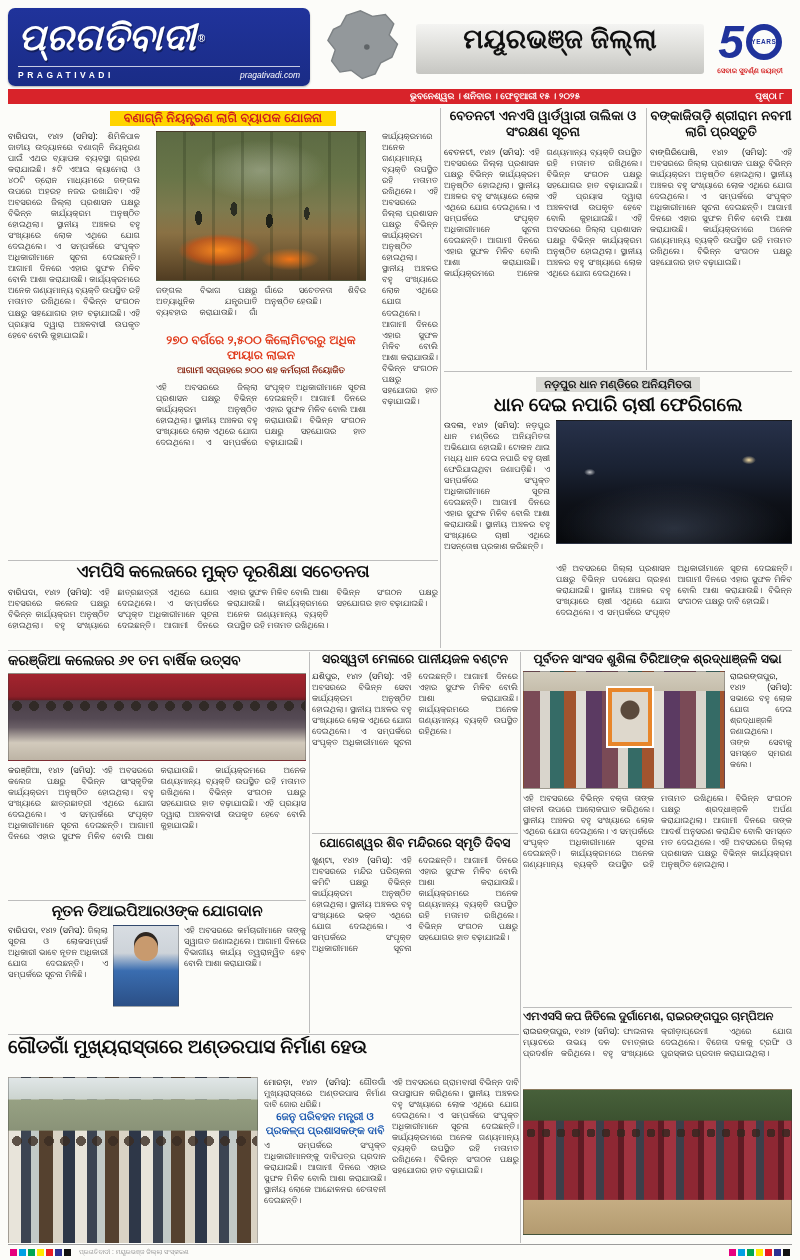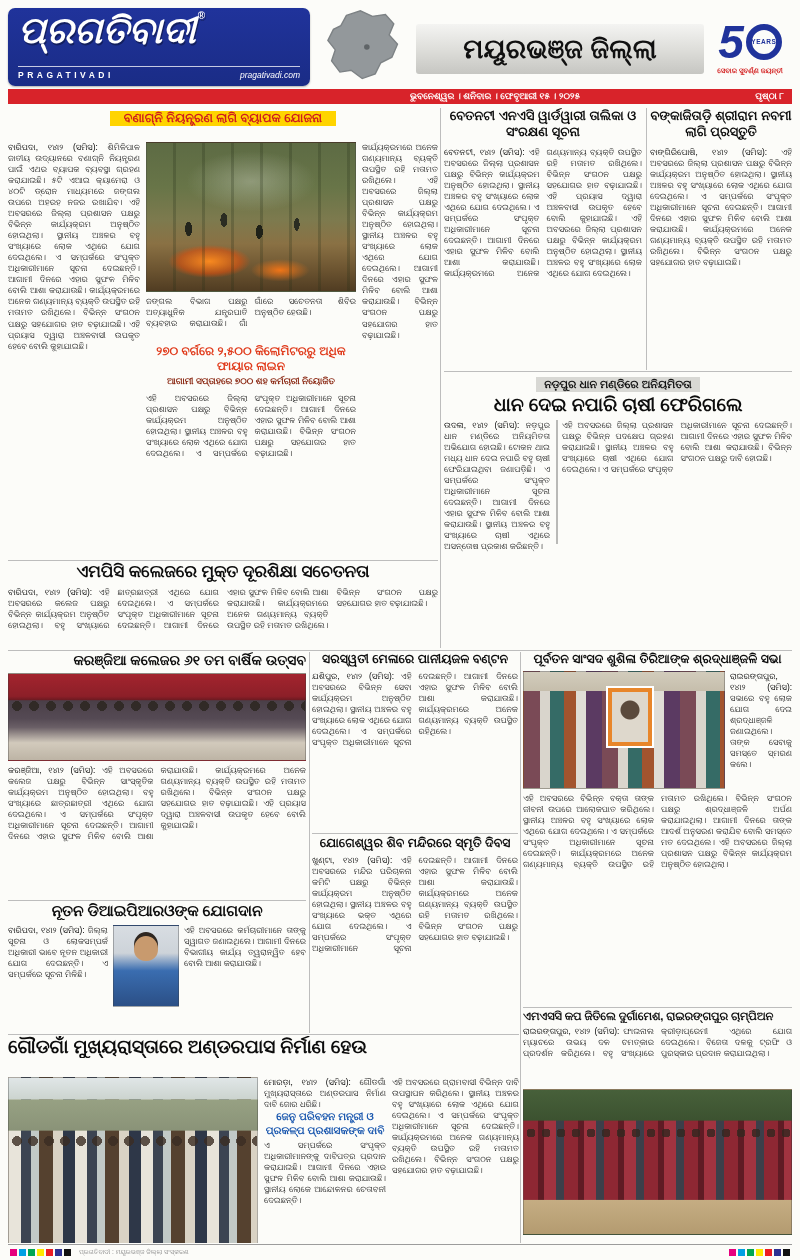--- a/index.html
+++ b/index.html
@@ -5,31 +5,31 @@
   *{margin:0;padding:0;box-sizing:border-box}
   html,body{background:#6b6b6b}
   .page{position:relative;width:800px;height:1260px;margin:0 auto;background:#fcfcf9;
         font-family:"Liberation Sans","DejaVu Sans",sans-serif;overflow:hidden}
   .rule{position:absolute;background:var(--rule-gray,#bdbdbd)}
   
   .logo-block{position:absolute;left:8px;top:8px;width:302px;height:78px;border-radius:7px;
               background:linear-gradient(180deg,var(--brand-blue,#20339b) 0%,#1a2c86 100%);
               padding:2px 10px 0;box-shadow:0 1px 2px rgba(0,0,0,.3)}
   .logo-script{color:#fff;font-size:37px;font-weight:bold;font-style:italic;height:56px;
-               display:flex;align-items:flex-start;white-space:nowrap;overflow:hidden;
+               display:flex;align-items:center;white-space:nowrap;overflow:hidden;
                text-shadow:1px 2px 0 rgba(0,0,0,.35)}
   .logo-script sup{font-size:10px;font-style:normal;margin-left:2px}
   .logo-strip{border-top:1px solid rgba(255,255,255,.75);height:17px;display:flex;
               justify-content:space-between;align-items:center;color:#fff}
   .logo-sub{font-size:8.5px;letter-spacing:3.5px;font-weight:bold}
   .logo-site{font-size:8.5px;font-style:italic}
   .map{position:absolute;left:318px;top:8px;width:94px;height:78px}
   .district{position:absolute;left:416px;top:24px;width:288px;height:50px;border-radius:3px;
             background:linear-gradient(180deg,#f4f4f2 0%,#dcdcd8 55%,#c6c6c2 100%);
-            display:flex;align-items:center;justify-content:center;
+            display:flex;justify-content:center;
             font-size:27px;font-weight:bold;color:#101010;white-space:nowrap;overflow:hidden}
   .anniv{position:absolute;right:8px;top:8px;width:84px;height:78px;color:var(--brand-blue,#20339b);
          display:flex;flex-direction:column;align-items:center;justify-content:center}
   .anniv-num{display:flex;align-items:center;line-height:1}
   .anniv-5{font-size:46px;font-weight:800;font-style:italic}
   .ring{width:36px;height:36px;border:6px solid var(--brand-blue,#20339b);border-radius:50%;
         display:inline-flex;align-items:center;justify-content:center;margin-left:2px;
         font-size:6.5px;font-weight:bold;letter-spacing:.5px}
   .anniv-sub{font-size:7px;font-weight:bold;color:#d31f1f;margin-top:2px;white-space:nowrap;overflow:hidden}
   .edition{position:absolute;left:8px;right:8px;top:89px;height:15px;
@@ -95,46 +95,46 @@
      linear-gradient(180deg,#e0e6e7 0%,#ccd4cf 12%,rgba(0,0,0,0) 12.5%),
      linear-gradient(180deg,rgba(0,0,0,0) 0 12%,#97a183 12.5%,#8a9378 30%,rgba(0,0,0,0) 30.5%),
      repeating-linear-gradient(90deg,#e8e4da 0 12px,#3c4452 12px 22px,#c2c9c6 22px 30px,
         #55412f 30px 44px,#d9d2c4 44px 54px,#2e3748 54px 66px)}
   .ph-crowd::before{content:"";position:absolute;left:0;right:0;top:32%;height:16%;opacity:.8;
      background:radial-gradient(circle 5px at 8px 7px,#3a2c22 97%,transparent);
      background-size:16px 15px;background-repeat:repeat-x}
   
   .a-fire{left:8px;top:108px;width:430px;height:452px}
   .fire-hl{font-size:19.5px;margin-top:3px}
-  .fire-body{display:flex;gap:6px;margin-top:16px;height:396px}
+  .fire-body{display:flex;gap:16px;margin-top:5px;height:396px}
   .fire-c1{width:132px;flex:0 0 auto}
   .fire-mid{width:210px;flex:0 0 auto;display:flex;flex-direction:column;gap:4px}
   .fire-photo{height:150px}
   .fire-mid1{height:42px}
   .hi-box{text-align:center;padding:2px 2px}
   .hi1{color:var(--highlight-red,#e03a1b);font-weight:bold;font-size:12px;line-height:1.25}
   .hi2{color:#8c2b16;font-weight:bold;font-size:9px;margin-top:2px}
   .fire-mid2{flex:1}
   .fire-c3{flex:1}
   .a-betanati{left:444px;top:108px;width:198px;height:260px}
   .hl-2l{font-weight:bold;color:#0c0c0c;font-size:13px;line-height:1.25;text-align:center;
          height:34px;overflow:hidden}
   .a-betanati .bt,.a-banka .bt{margin-top:5px;height:215px}
   .a-banka{left:650px;top:108px;width:142px;height:260px}
   .a-dhan{left:444px;top:374px;width:348px;height:272px}
   .dhan-hl{font-size:19px;text-align:center;margin-top:2px}
   .dhan-row{display:flex;gap:6px;margin-top:4px;height:225px}
   .dhan-c1{width:106px;flex:0 0 auto}
-  .dhan-right{flex:1;display:flex;flex-direction:row;gap:4px}
+  .dhan-right{flex:1;display:flex;flex-direction:column;gap:19px}
   .dhan-photo{height:124px}
   .a-mpc{left:8px;top:562px;width:430px;height:86px}
   .mpc-hl{font-size:17px;text-align:center}
   .a-mpc .bt{margin-top:5px;height:58px}
   .a-karanjia{left:8px;top:652px;width:298px;height:246px}
-  .hl-sm{font-weight:bold;color:#0c0c0c;font-size:14px;white-space:nowrap;overflow:hidden;text-align:right}
+  .hl-sm{font-weight:bold;color:#0c0c0c;font-size:14px;white-space:nowrap;overflow:hidden;text-align:left}
   .kar-photo{height:88px;margin:4px 0}
   .a-karanjia .bt{height:132px}
   .a-saraswati{left:312px;top:652px;width:206px;height:178px}
   .hl-xs{font-weight:bold;color:#0c0c0c;font-size:12.5px;white-space:nowrap;overflow:hidden;text-align:center}
   .a-saraswati .bt{margin-top:4px;height:152px}
   .a-yogeshwar{left:312px;top:836px;width:206px;height:196px}
   .a-yogeshwar .bt{margin-top:4px;height:168px}
   .a-shraddha{left:523px;top:652px;width:269px;height:352px}
   .shr-row{display:flex;gap:5px;margin-top:4px;height:118px}
   .shr-photo{width:202px;flex:0 0 auto}

